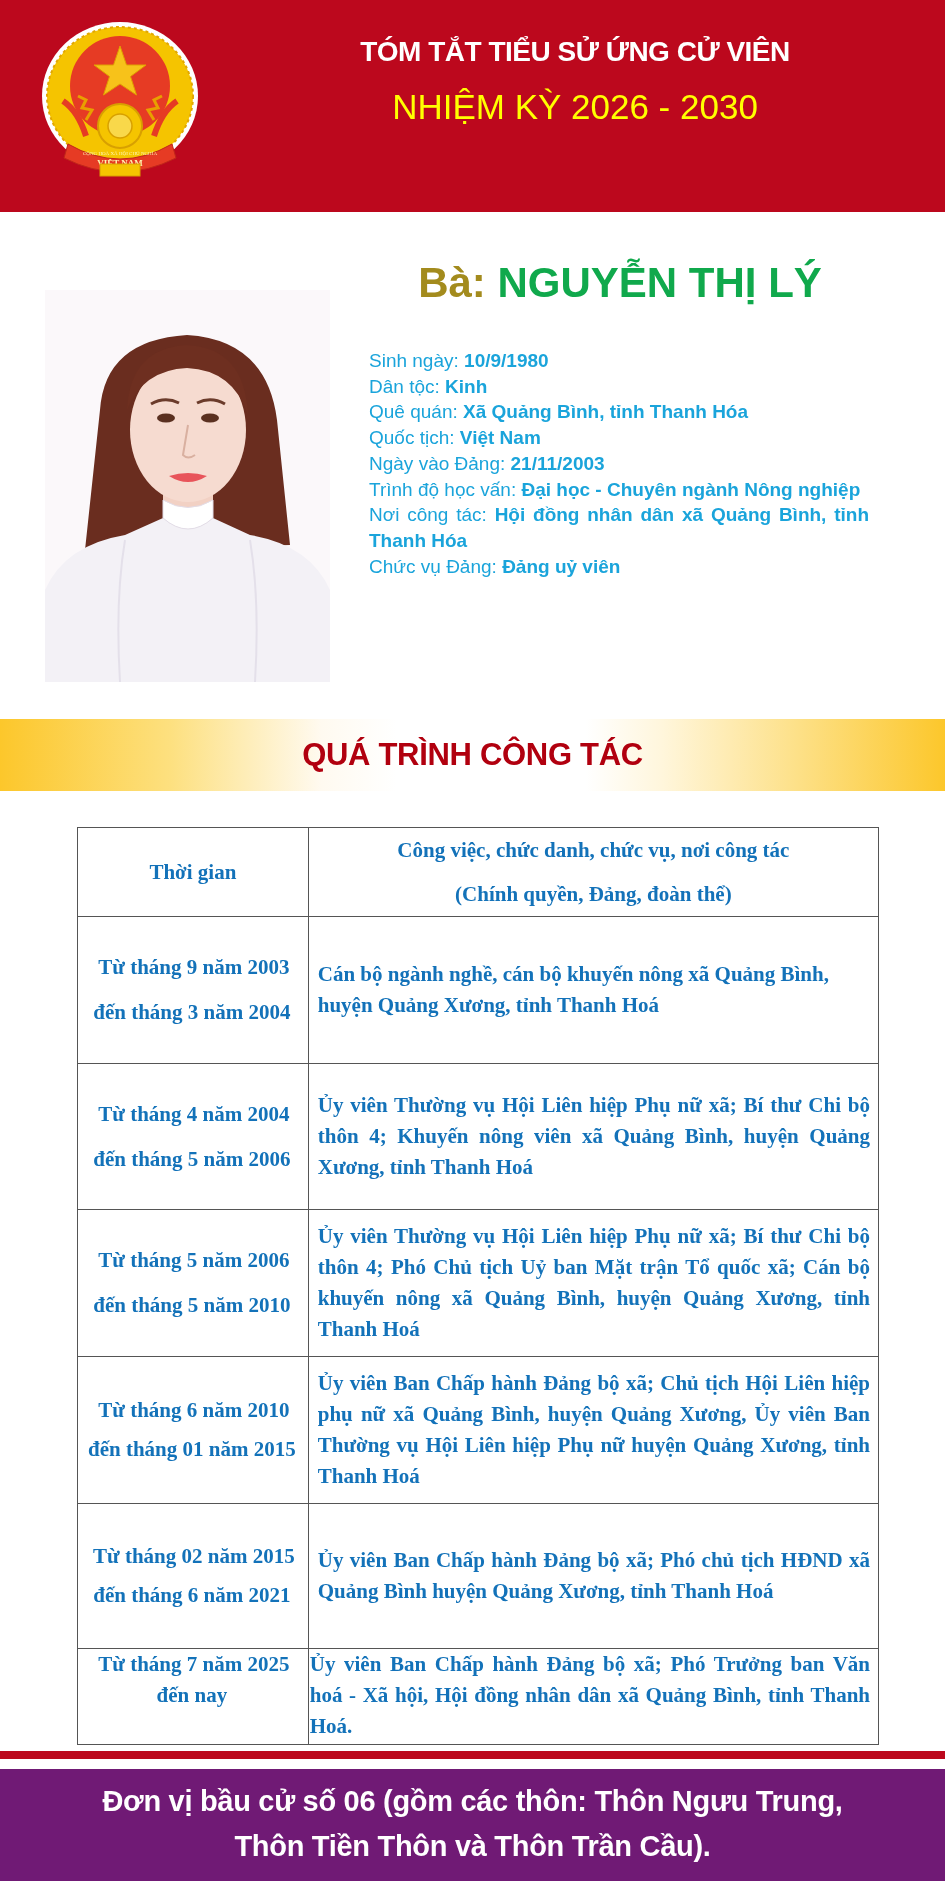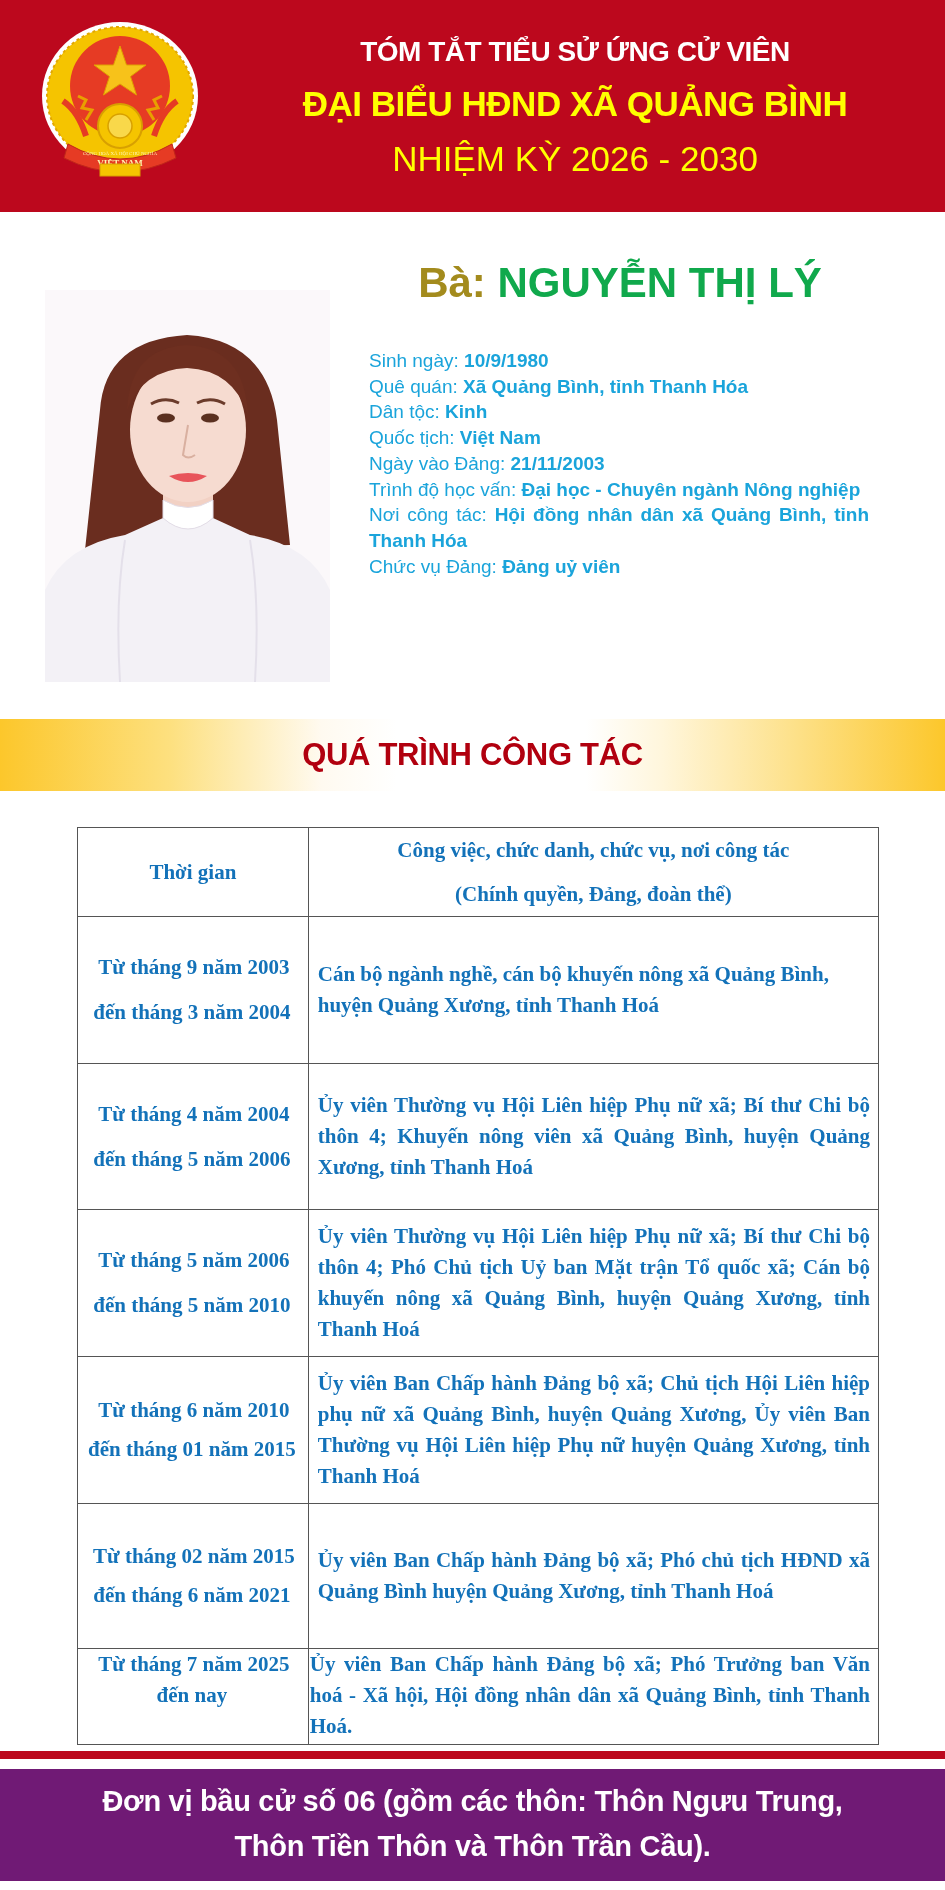--- a/index.html
+++ b/index.html
@@ -122,21 +122,20 @@
 
     <path d="M30 128 Q82 158 134 128 L138 142 Q82 170 26 142 Z" fill="#e63b24" stroke="#c0261a" stroke-width="1"></path>
     <text x="82" y="139" text-anchor="middle" font-size="5" fill="#fff4b0" font-family="Liberation Serif, serif">CỘNG HOÀ XÃ HỘI CHỦ NGHĨA</text>
     <text x="82" y="150" text-anchor="middle" font-size="9" font-weight="bold" fill="#fff4b0" font-family="Liberation Serif, serif">VIỆT NAM</text>
 
     <rect x="62" y="148" width="40" height="12" fill="#f5c400" stroke="#d8a000" stroke-width="1"></rect>
   </svg>
 
   <div class="header-titles">
     <div class="header-line1">TÓM TẮT TIỂU SỬ ỨNG CỬ VIÊN</div>
-    <div class="header-line2">ĐẠI BIỂU HĐND XÃ QUẢNG BÌNH</div>
     <div class="header-line3">NHIỆM KỲ 2026 - 2030</div>
   </div>
 </div>
 
 <div class="photo">
   <svg width="285" height="392" viewBox="0 0 285 392">
     <rect width="285" height="392" fill="#fbf8fa"></rect>
 
     <path d="M55 120 Q60 50 142 45 Q222 50 232 130 L245 255 L40 260 Z" fill="#6a2d1f"></path>
 
@@ -163,22 +162,22 @@
   </svg>
 </div>
 
 <div class="candidate-name">
   <span class="name-prefix">Bà:</span>
   <span class="name-main">NGUYỄN THỊ LÝ</span>
 </div>
 
 <div class="info">
   <div class="info-row"><span>Sinh ngày:</span> <b>10/9/1980</b></div>
+  <div class="info-row"><span>Dân tộc:</span> <b>Kinh</b></div>
   <div class="info-row"><span>Quê quán:</span> <b>Xã Quảng Bình, tỉnh Thanh Hóa</b></div>
-  <div class="info-row"><span>Dân tộc:</span> <b>Kinh</b></div>
   <div class="info-row"><span>Quốc tịch:</span> <b>Việt Nam</b></div>
   <div class="info-row"><span>Ngày vào Đảng:</span> <b>21/11/2003</b></div>
   <div class="info-row"><span>Trình độ học vấn:</span> <b>Đại học - Chuyên ngành Nông nghiệp</b></div>
   <div class="info-row"><span>Nơi công tác:</span> <b>Hội đồng nhân dân xã Quảng Bình, tỉnh Thanh Hóa</b></div>
   <div class="info-row"><span>Chức vụ Đảng:</span> <b>Đảng uỷ viên</b></div>
 </div>
 
 <div class="section-banner">
   <div class="section-title">QUÁ TRÌNH CÔNG TÁC</div>
 </div>

